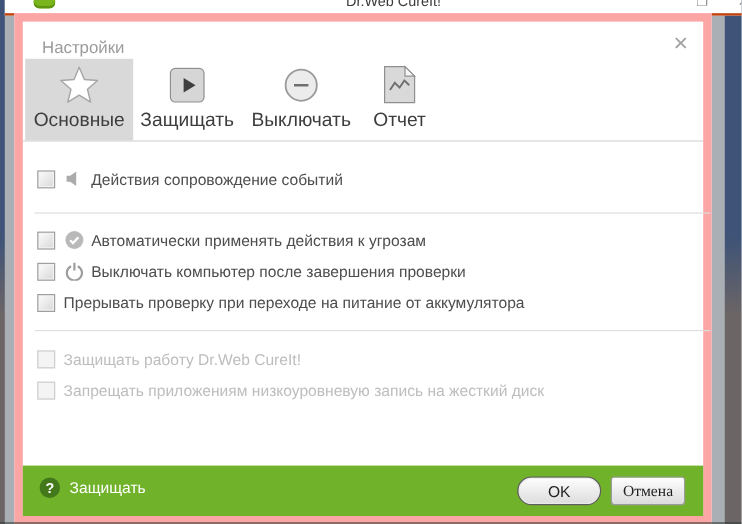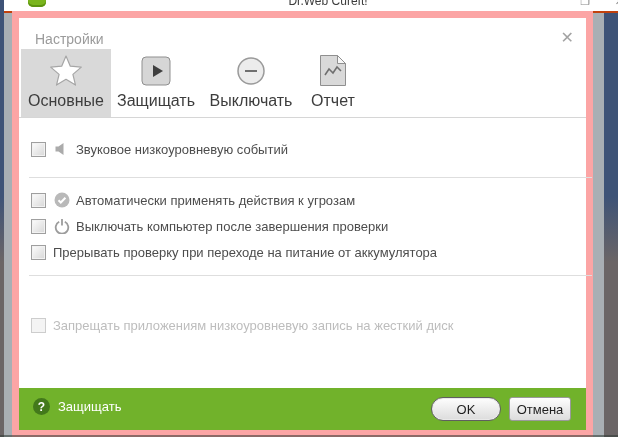--- a/index.html
+++ b/index.html
@@ -41,21 +41,21 @@
   
   .footer{position:absolute;left:0;bottom:0;width:100%;height:42px;background:#71b22b;}
   .help{position:absolute;left:14px;top:10px;display:flex;align-items:center;cursor:pointer;}
   .qicon{width:17px;height:17px;border-radius:50%;background:#43791b;color:#ffffff;font-size:12px;font-weight:bold;
     display:flex;align-items:center;justify-content:center;margin-right:8px;}
   .help-label{color:#ffffff;font-size:13px;}
   .btn{position:absolute;top:9px;height:24px;font-size:13px;color:#1f1f1f;
     background:linear-gradient(180deg,#fefefe,#dcdcdc);border:1px solid #9a9a9a;border-radius:3px;cursor:pointer;
     font-family:"Liberation Sans","DejaVu Sans",sans-serif;}
   .btn.ok{right:85px;width:70px;border-color:#5f5f5f;box-shadow:inset 0 0 0 1px #e9e9e9;border-radius:12px;}
-  .btn.cancel{right:15px;width:62px;}
+  .btn.cancel{right:15px;width:62px;font-family:Liberation Serif, serif;}
   .bottom-edge{position:absolute;left:0;bottom:0;width:100%;height:2px;background:#2f3b34;opacity:.55;}
 </style>
 </head>
 <body>
 
 <div class="bg-window">
   <div class="bg-titlebar">
     <span class="tray-blob"></span>
     <span class="bg-title">Dr.Web CureIt!</span>
     <span class="bg-ctrl bg-max">❐</span>
@@ -107,21 +107,21 @@
   </div>
   <div class="tabbar-line"></div>
 
   <div class="row" style="top:123px">
     <span class="checkbox"></span>
     <span class="row-icon">
       <svg width="15" height="14" viewBox="0 0 15 14">
           <path d="M1.5 4.5 h3 l5 -3.5 v12 l-5 -3.5 h-3 z" fill="#ababab"></path>
         </svg>
     </span>
-    <span class="row-label">Звуковое низкоуровневую событий</span>
+    <span class="row-label">Действия сопровождение событий</span>
   </div>
 
   <div class="sep" style="top:159px"></div>
 
   <div class="row" style="top:174px">
     <span class="checkbox"></span>
     <span class="row-icon">
       <svg width="16" height="16" viewBox="0 0 16 16">
           <circle cx="8" cy="8" r="7.5" fill="#b9b9b9"></circle>
           <path d="M4.5 8.2 l2.3 2.3 4.6 -4.8" stroke="#ffffff" stroke-width="2" fill="none"></path>
@@ -141,20 +141,24 @@
     <span class="row-label">Выключать компьютер после завершения проверки</span>
   </div>
 
   <div class="row" style="top:226px">
     <span class="checkbox"></span>
     <span class="row-label">Прерывать проверку при переходе на питание от аккумулятора</span>
   </div>
 
   <div class="sep" style="top:257px"></div>
 
+  <div class="row disabled" style="top:273px">
+    <span class="checkbox"></span>
+    <span class="row-label">Защищать работу Dr.Web CureIt!</span>
+  </div>
 
   <div class="row disabled" style="top:299px">
     <span class="checkbox"></span>
     <span class="row-label">Запрещать приложениям низкоуровневую запись на жесткий диск</span>
   </div>
 
   <div class="footer">
     <div class="help">
       <span class="qicon">?</span>
       <span class="help-label">Защищать</span>

